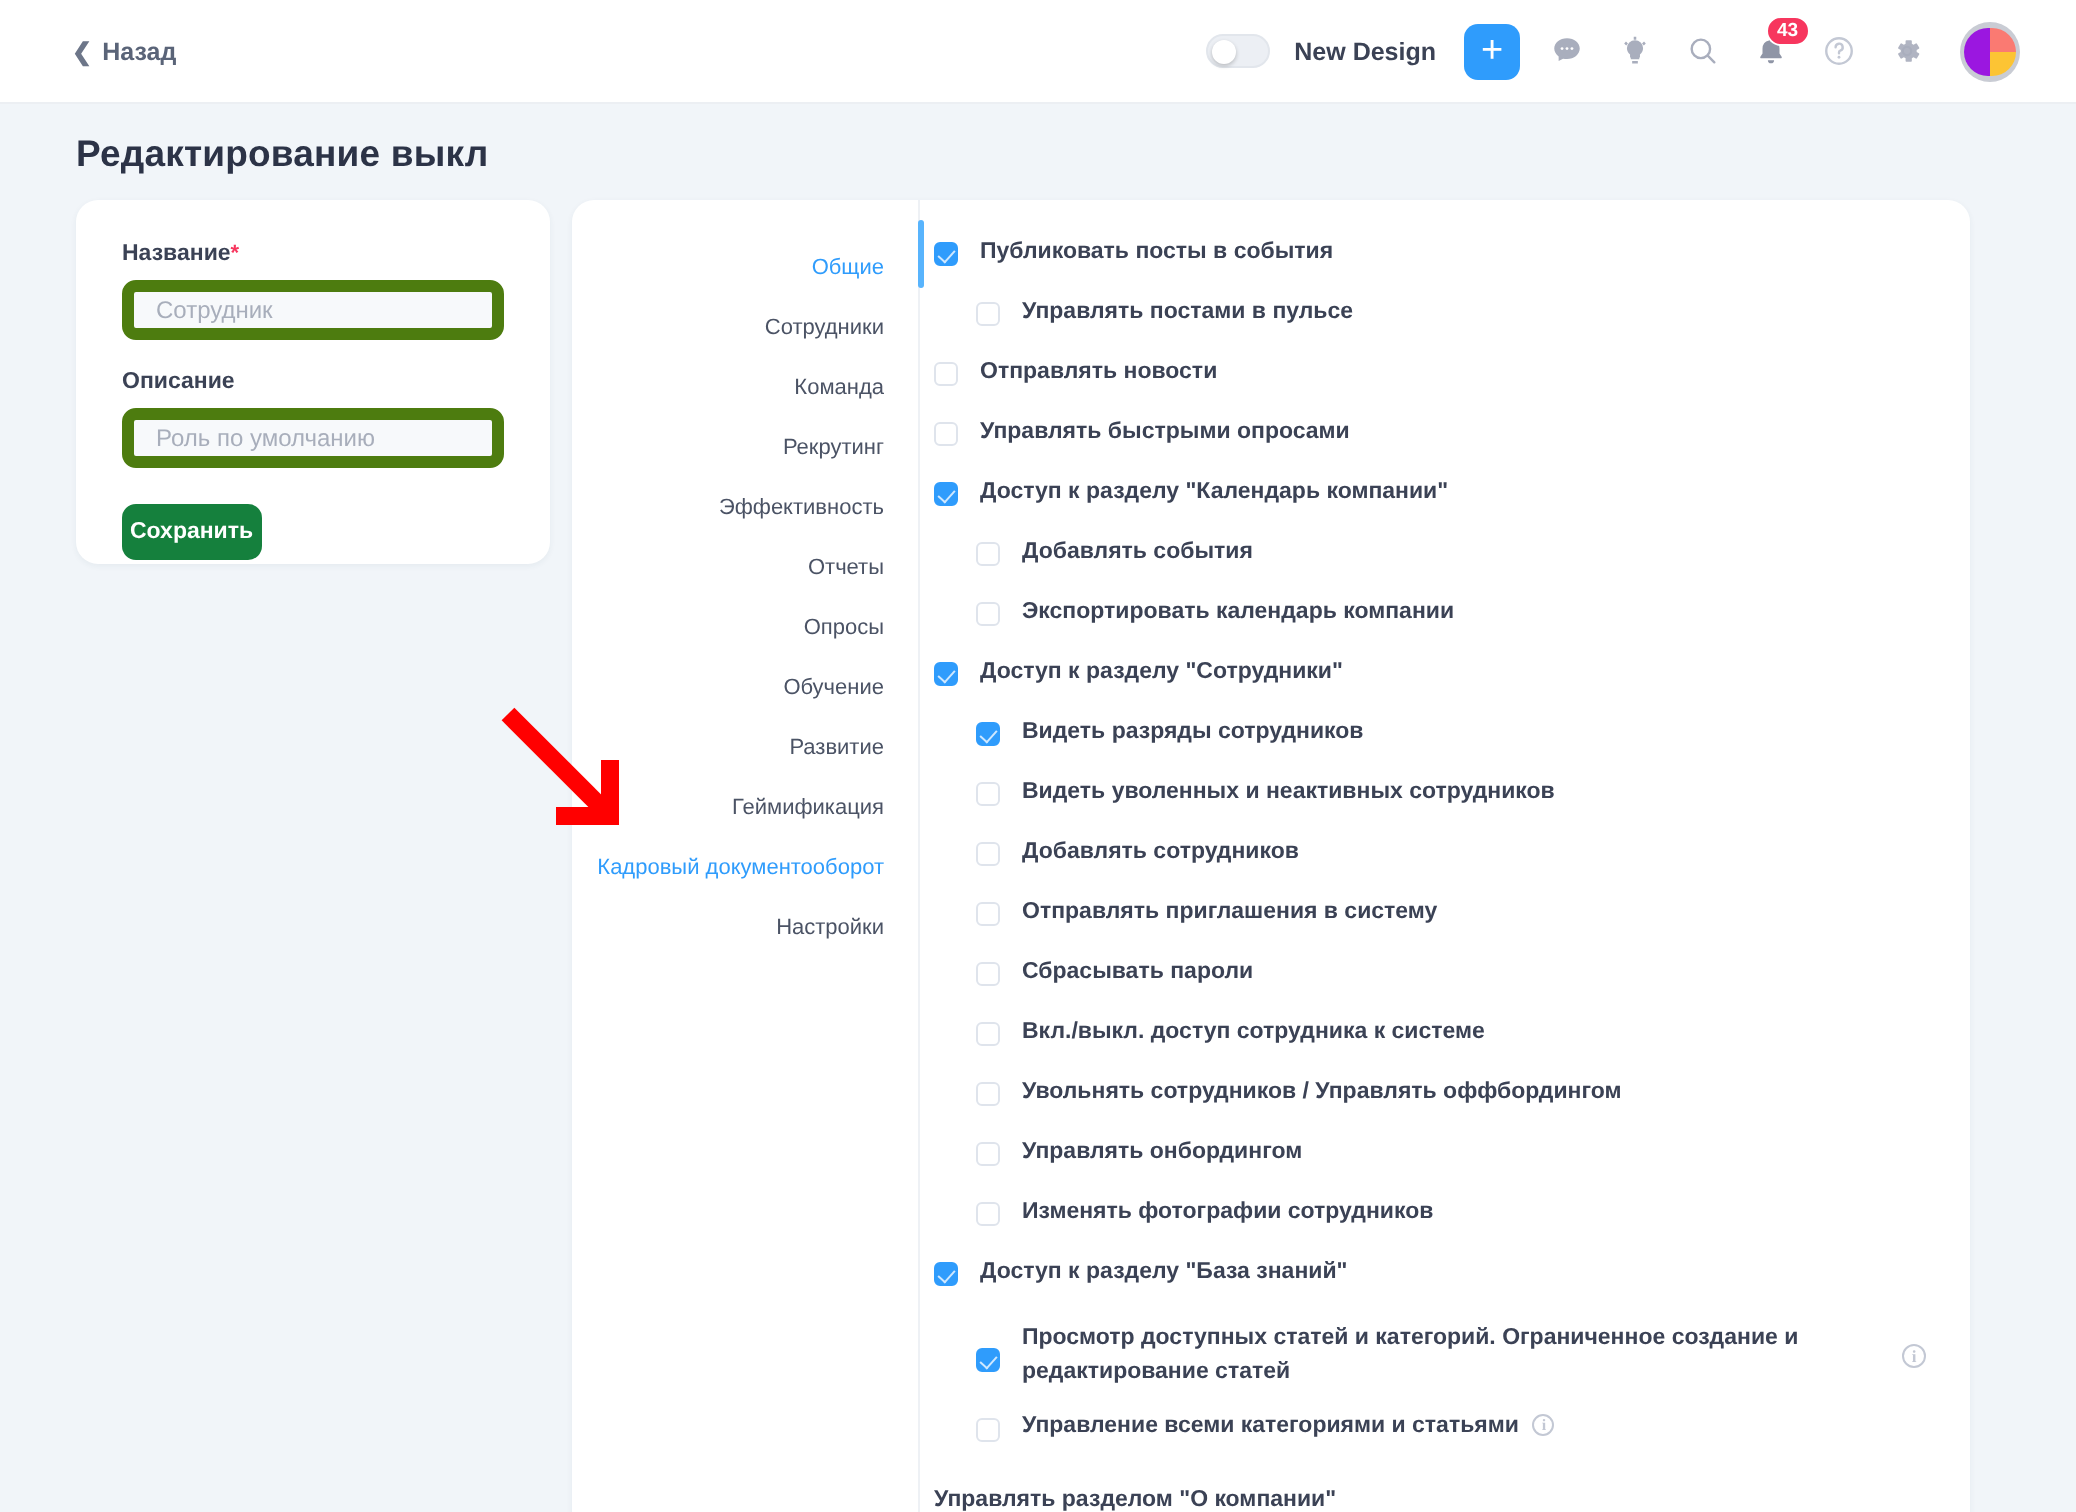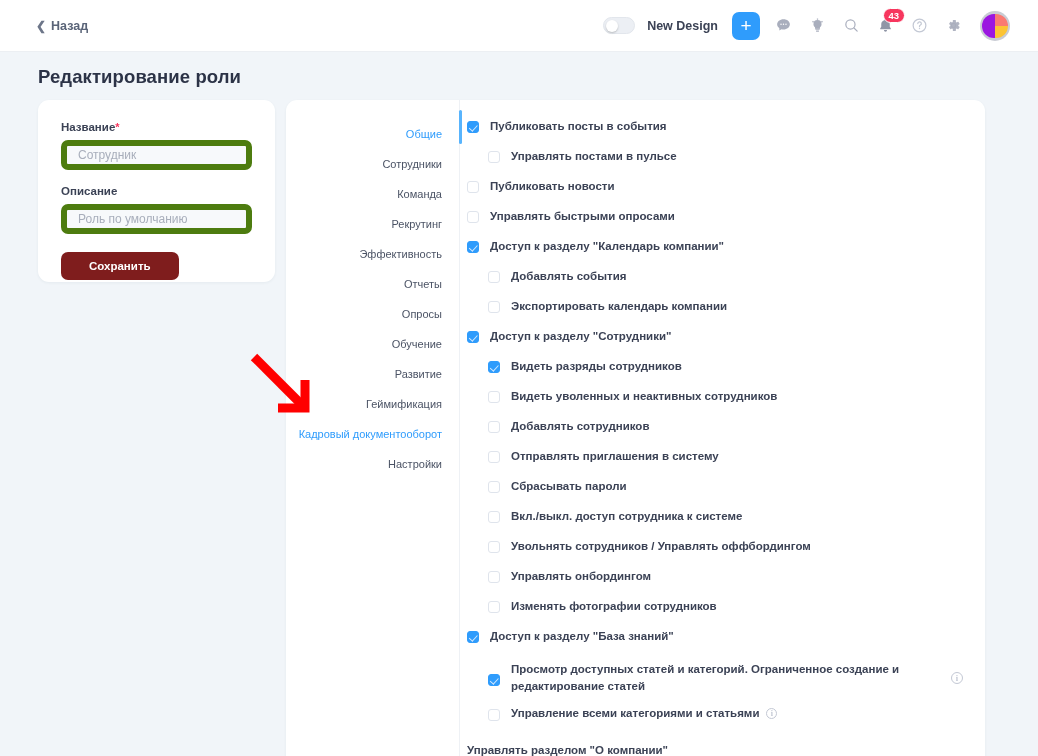--- a/index.html
+++ b/index.html
@@ -110,24 +110,24 @@
     display: flex; align-items: center;
     padding: 0 11px;
     font-size: 12px; color: #a8aebb;
     cursor: text;
   }
   .left-card-inner { padding: 21px 0 0 23px; }
   .fld-group { margin-bottom: 15px; }
   .save-btn {
     margin-top: 3px;
     display: inline-block;
-    background: #7f1d1d; color: #fff;
+    background: #15803d; color: #fff;
     font-size: 11.5px; font-weight: bold;
     border-radius: 7px;
-    padding: 8px 28px;
+    padding: 8px 4px;
     cursor: pointer; border: none;
     font-family: "Liberation Sans", sans-serif;
   }
 
   
   .right-card {
     position: absolute; left: 286px; top: 100px;
     width: 699px; height: 700px;
     background: #ffffff; border-radius: 11px;
     box-shadow: 0 1px 3px rgba(40,60,90,.06);
@@ -297,21 +297,21 @@
       </div>
 
       <div class="avatar">
         <span class="q q-left"></span>
         <span class="q q-tr"></span>
         <span class="q q-br"></span>
       </div>
     </div>
   </div>
 
-  <div class="page-title">Редактирование роли</div>
+  <div class="page-title">Редактирование выкл</div>
 
   <div class="left-card">
     <div class="left-card-inner">
       <div class="fld-group">
         <div class="fld-label">
           <span>Название</span><span class="req">*</span>
         </div>
         <div class="fld">
           <span>Сотрудник</span>
         </div>
@@ -347,21 +347,21 @@
           <div class="perm-row">
             <div class="cb checked"></div>
             <div class="perm-label">Публиковать посты в события</div>
           </div>
           <div class="perm-row sub">
             <div class="cb"></div>
             <div class="perm-label">Управлять постами в пульсе</div>
           </div>
           <div class="perm-row">
             <div class="cb"></div>
-            <div class="perm-label">Публиковать новости</div>
+            <div class="perm-label">Отправлять новости</div>
           </div>
           <div class="perm-row">
             <div class="cb"></div>
             <div class="perm-label">Управлять быстрыми опросами</div>
           </div>
           <div class="perm-row">
             <div class="cb checked"></div>
             <div class="perm-label">Доступ к разделу "Календарь компании"</div>
           </div>
           <div class="perm-row sub">

